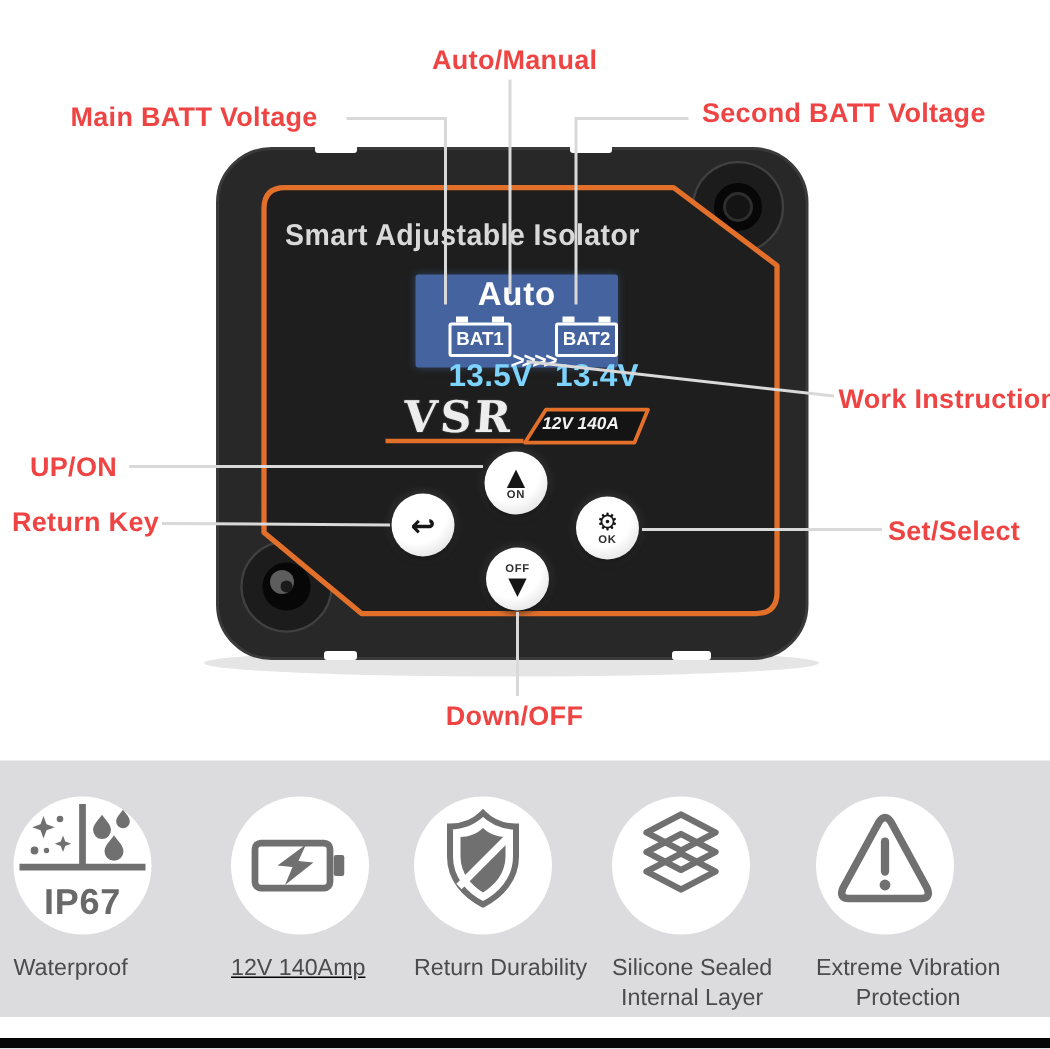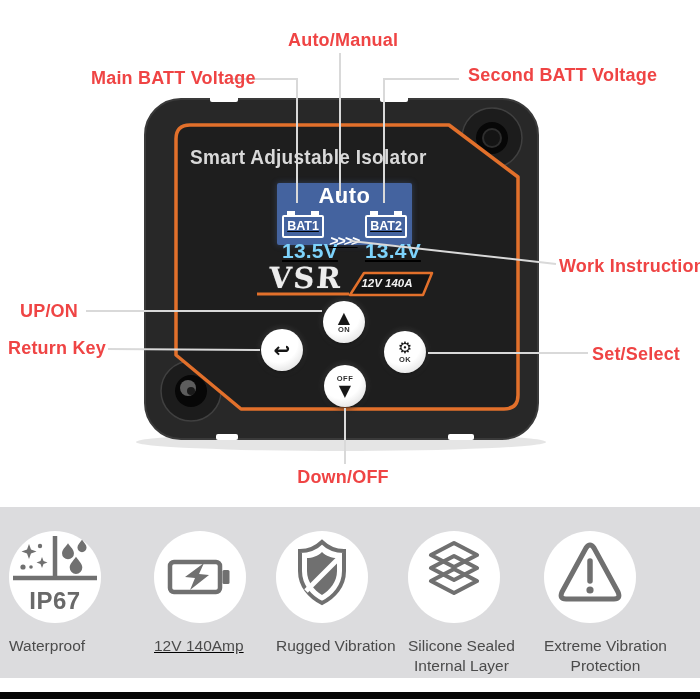--- a/index.html
+++ b/index.html
@@ -21,21 +21,21 @@
     transform:scaleX(.95);transform-origin:left center;white-space:nowrap;
   }
   .lcd{
     position:absolute;left:277px;top:183px;width:135px;height:62px;z-index:4;
     background:#44639f;border-radius:2px;box-shadow:0 0 6px rgba(90,130,200,.35);
   }
   .lcd-mode{
     text-align:center;font-size:22px;line-height:24px;margin-top:1px;
     font-weight:bold;color:#ffffff;letter-spacing:.5px;
   }
-  .lcd-row{display:flex;justify-content:space-between;padding:0 5px;margin-top:2px;text-decoration:underline;}
+  .lcd-row{display:flex;justify-content:space-between;padding:0 22px;margin-top:2px;}
   .bat{width:42px;text-align:center;}
   .bat-box{
     position:relative;height:19px;border:2px solid #fff;border-radius:2px;margin-top:5px;
     font-size:12.5px;font-weight:bold;color:#fff;line-height:19px;
   }
   .bat-box::before,.bat-box::after{
     content:"";position:absolute;top:-6px;width:8px;height:4px;background:#fff;
   }
   .bat-box::before{left:3px;}
   .bat-box::after{right:3px;}
@@ -158,21 +158,21 @@
       <polyline points="459,79 384,79 384,203"></polyline>
       <polyline points="351,241 556,264"></polyline>
       <polyline points="86,311 322,311"></polyline>
       <polyline points="108,349 260,350"></polyline>
       <polyline points="428,353 588,353"></polyline>
       <polyline points="345,408 345,464"></polyline>
     </g>
   </svg>
 
   <div class="callout" style="left:288px;top:30px;width:106px;text-align:center;">Auto/Manual</div>
-  <div class="callout" style="left:47px;top:68px;margin-left:44px;">Main BATT Voltage</div>
+  <div class="callout" style="left:47px;top:68px;">Main BATT Voltage</div>
   <div class="callout" style="left:468px;top:65px;">Second BATT Voltage</div>
   <div class="callout" style="left:559px;top:256px;">Work Instruction</div>
   <div class="callout" style="left:20px;top:301px;">UP/ON</div>
   <div class="callout" style="left:8px;top:338px;">Return Key</div>
   <div class="callout" style="left:592px;top:344px;">Set/Select</div>
   <div class="callout" style="left:297px;top:467px;width:92px;text-align:center;">Down/OFF</div>
 
   <div class="strip"></div>
   <div class="black-bar"></div>
 
@@ -211,21 +211,21 @@
   </div>
 
   <div class="feature" style="left:276px;">
     <div class="fcircle">
       <svg width="92" height="92" viewBox="0 0 92 92">
         <path d="M46,11 C52,17 60,20 68,20 L68,40 C68,55 58,66 46,72 C34,66 24,55 24,40 L24,20 C32,20 40,17 46,11 Z" fill="none" stroke="#707070" stroke-width="4"></path>
         <path d="M46,21 C50,25 56,27 61,27 L61,40 C61,51 54,59 46,64 C38,59 31,51 31,40 L31,27 C36,27 42,25 46,21 Z" fill="#707070"></path>
         <line x1="30" y1="60" x2="63" y2="27" stroke="#ffffff" stroke-width="5"></line>
       </svg>
     </div>
-    <div class="flabel">Rugged Vibration</div>
+    <div class="flabel">Return Durability</div>
   </div>
 
   <div class="feature" style="left:408px;">
     <div class="fcircle">
       <svg width="92" height="92" viewBox="0 0 92 92">
         <g fill="none" stroke="#707070" stroke-width="4.2" stroke-linejoin="round">
           <polygon points="46,12 69,24 46,36 23,24"></polygon>
           <polygon points="46,25 69,37 46,49 23,37"></polygon>
           <polygon points="46,38 69,50 46,62 23,50"></polygon>
         </g>

